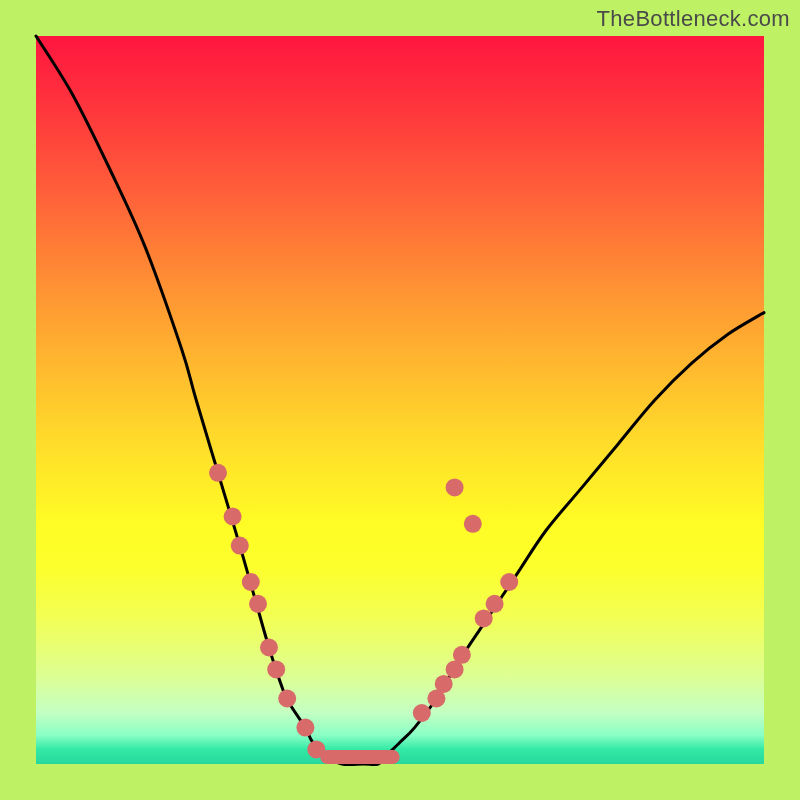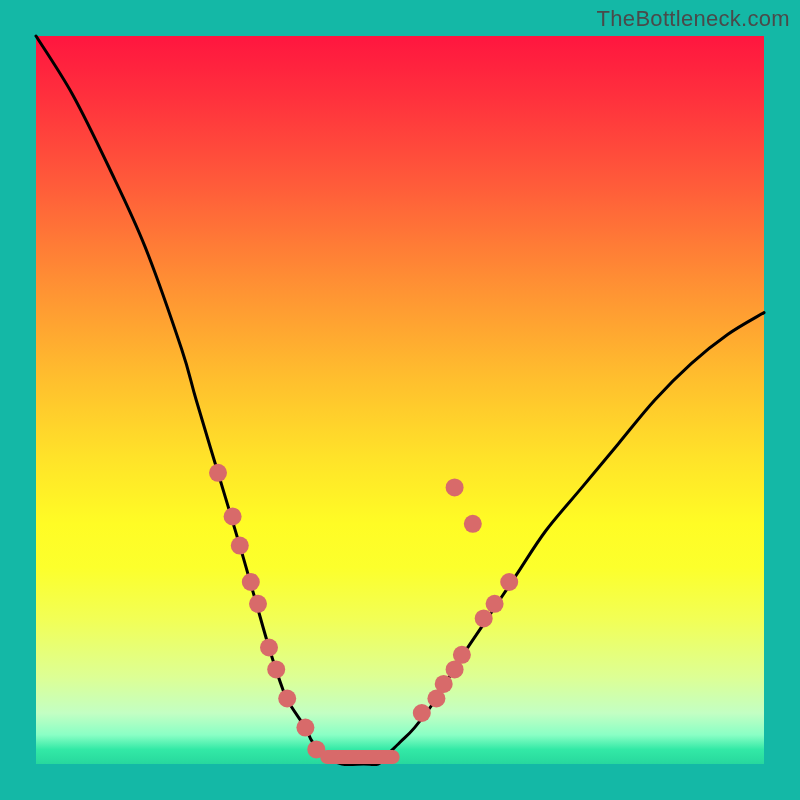--- a/index.html
+++ b/index.html
@@ -8,21 +8,21 @@
     width: 800px;
     height: 800px;
     overflow: hidden;
     background: #000;
     font-family: Arial, Helvetica, sans-serif;
   }
   .stage {
     position: relative;
     width: 800px;
     height: 800px;
-    background: #14b8a6;
+    background: #bef264;
   }
   .plot-area {
     position: absolute;
     left: 36px;
     top: 36px;
     width: 728px;
     height: 728px;
     background: linear-gradient(to bottom,
       #ff163f 0%,
       #ff2f3d 8%,

